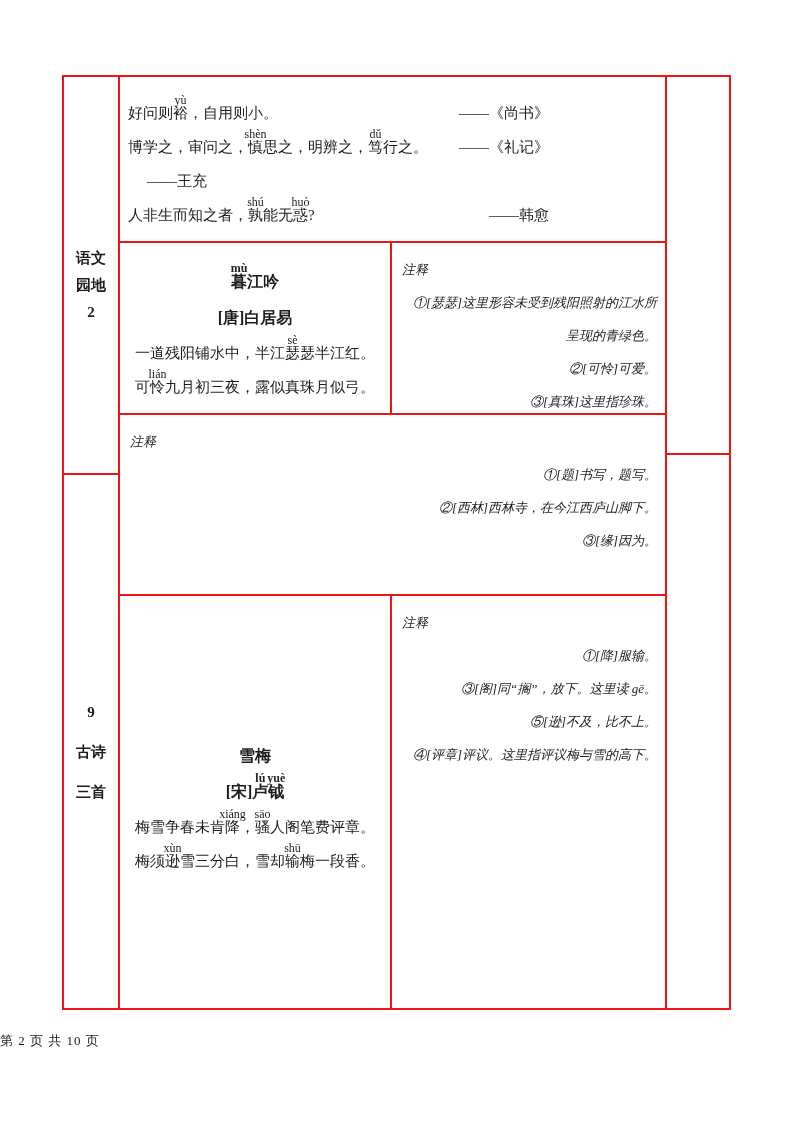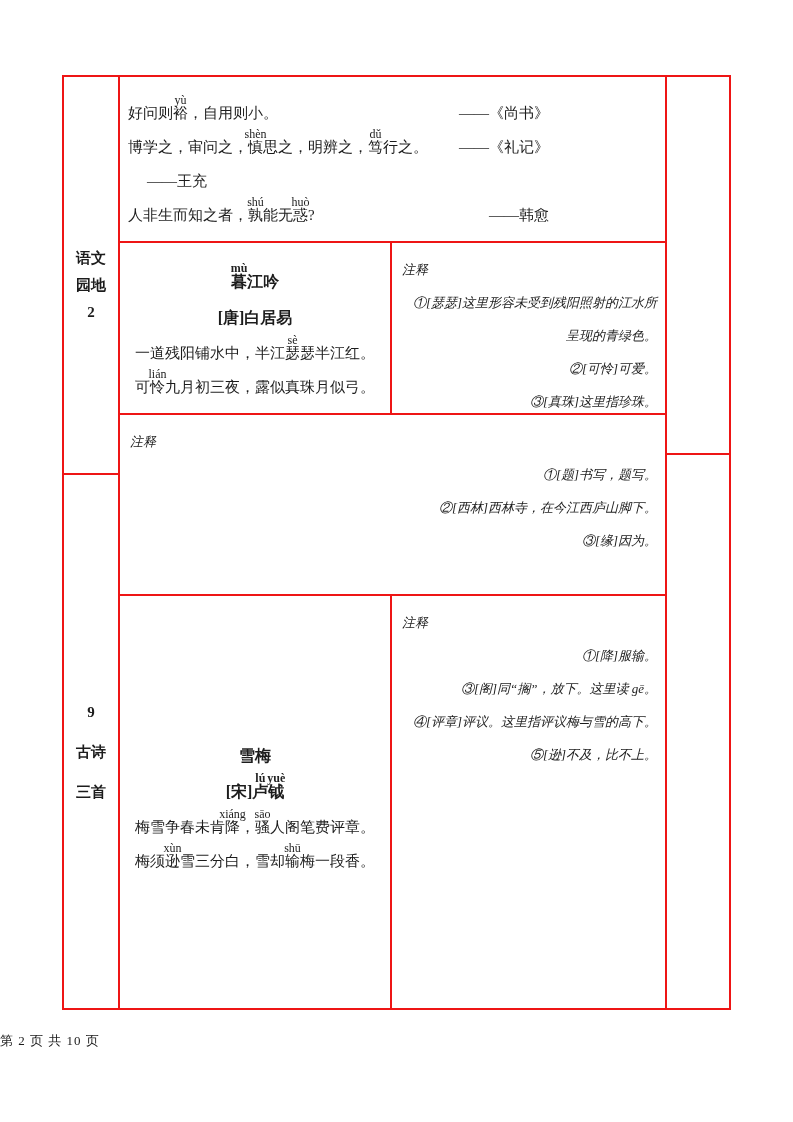--- a/index.html
+++ b/index.html
@@ -129,22 +129,22 @@
           <div class="poem-title">雪梅</div>
           <div class="poem-author">[宋]<span class="rb">卢<span class="py">lú</span></span><span class="rb">钺<span class="py">yuè</span></span></div>
           <div class="poem-line">梅雪争春未肯<span class="rb">降<span class="py">xiáng</span></span>，<span class="rb">骚<span class="py">sāo</span></span>人阁笔费评章。</div>
           <div class="poem-line">梅须<span class="rb">逊<span class="py">xùn</span></span>雪三分白，雪却<span class="rb">输<span class="py">shū</span></span>梅一段香。</div>
         </div>
         <div class="cell-notes">
           <div class="notes-heading">注释</div>
           <div>
               <div class="note-item">①[降]服输。</div>
               <div class="note-item">③[阁]同“搁”，放下。这里读 gē。</div>
+              <div class="note-item">⑤[逊]不及，比不上。</div>
               <div class="note-item">④[评章]评议。这里指评议梅与雪的高下。</div>
-              <div class="note-item">⑤[逊]不及，比不上。</div>
             </div>
         </div>
       </div>
     </div>
 
     <div class="col-right">
       <div class="right-cell-top"></div>
       <div class="right-cell-bottom"></div>
     </div>
 

